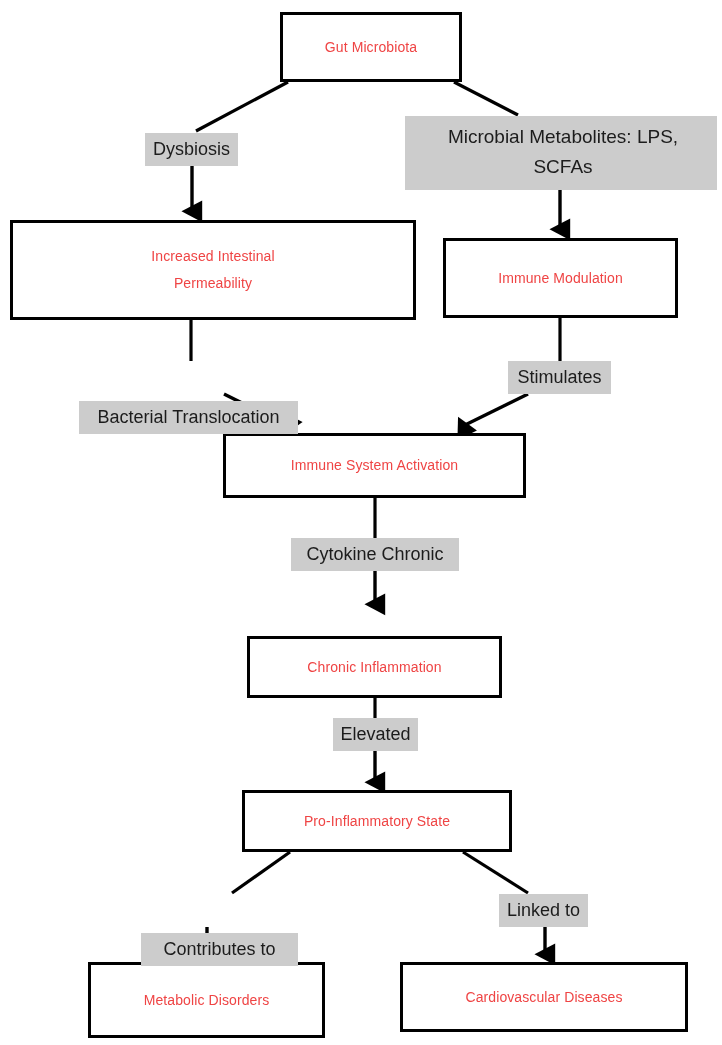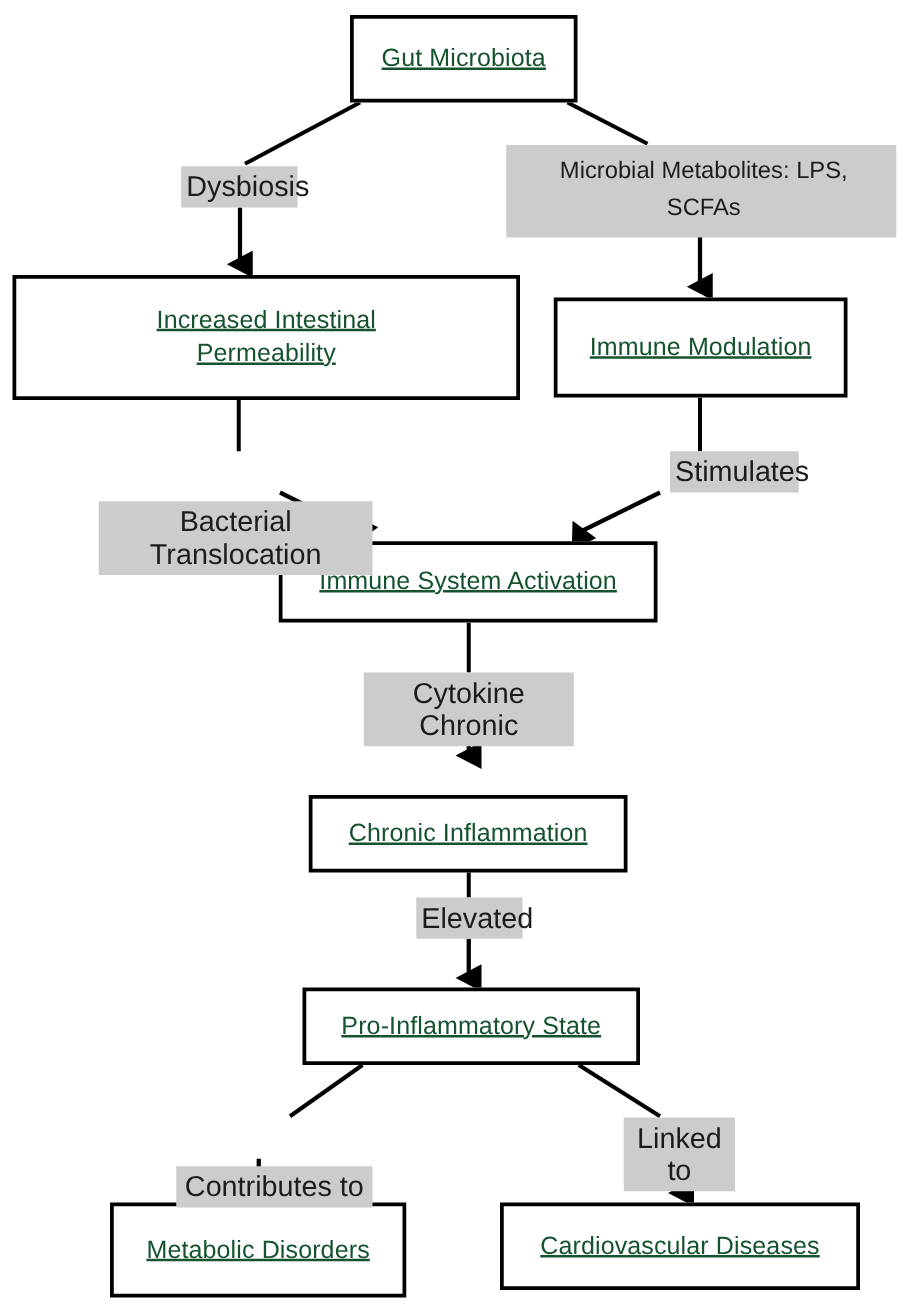--- a/index.html
+++ b/index.html
@@ -31,34 +31,33 @@
     box-sizing: border-box;
     background: #ffffff;
     border: 3px solid #000000;
     display: flex;
     align-items: center;
     justify-content: center;
     text-align: center;
     z-index: 3;
   }
   .node .node-label {
-    font-size: 20px;
+    font-size: 14px;
     line-height: 27px;
-    color: #14532d;
+    color: #ef4444;
     letter-spacing: 0.1px;
     padding: 0 6px;
     white-space: pre-line;
-    text-decoration: underline;
   }
   .edge-label {
     position: absolute;
     box-sizing: border-box;
     background: #cccccc;
     color: #1c1c1c;
-    font-size: 23px;
+    font-size: 18px;
     line-height: 26px;
     text-align: center;
     padding: 3px 4px 4px 4px;
     z-index: 4;
     white-space: pre-line;
   }
   .edge-label.wide {
     font-size: 19px;
     line-height: 30px;
     padding: 6px 4px 8px 8px;
@@ -142,21 +141,21 @@
     <span class="node-label">Cardiovascular Diseases</span>
   </div>
 
   <div class="edge-label" style="left:145px; top:133px; width:93px;">Dysbiosis</div>
 
   <div class="edge-label wide" style="left:405px; top:116px; width:312px;">Microbial Metabolites: LPS,
 SCFAs</div>
 
   <div class="edge-label" style="left:79px; top:361px; width:219px;margin-top:40px;">Bacterial Translocation</div>
 
-  <div class="edge-label" style="left:536px; top:361px; width:103px;">Stimulates</div>
+  <div class="edge-label" style="left:508px; top:361px; width:103px;">Stimulates</div>
 
   <div class="edge-label" style="left:291px; top:538px; width:168px;">Cytokine Chronic</div>
 
   <div class="edge-label" style="left:333px; top:718px; width:85px;">Elevated</div>
 
   <div class="edge-label" style="left:141px; top:933px; width:157px;">Contributes to</div>
 
   <div class="edge-label" style="left:499px; top:894px; width:89px;">Linked to</div>
 
 </div>

